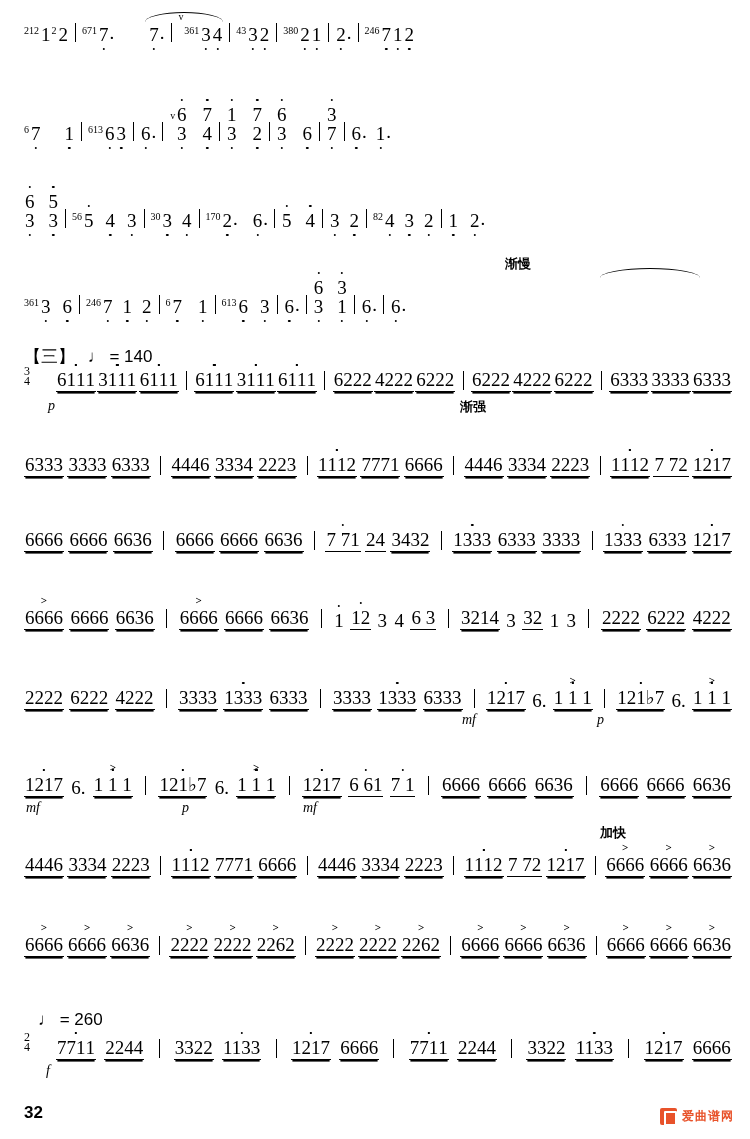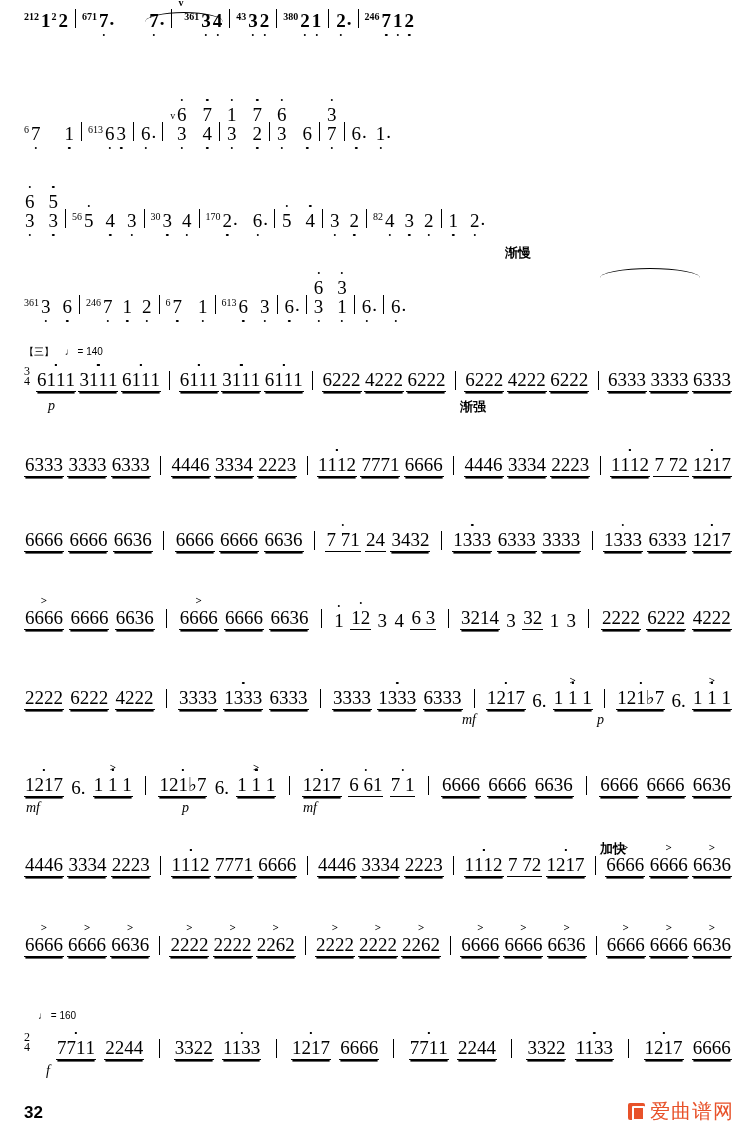--- a/index.html
+++ b/index.html
@@ -40,45 +40,45 @@
   
   .orn{display:inline-block;font-size:10px;line-height:0.95;vertical-align:top;position:relative;top:-9px;margin-right:1px;}
   .orn .s{display:block;}
 
   
   .slur{position:absolute;border-top:1.4px solid #000;border-radius:50%/100% 100% 0 0;height:9px;}
 
   
   .mark{position:absolute;font-size:13px;font-family:"Liberation Sans",sans-serif;font-weight:bold;}
   .dyn{position:absolute;font-size:14px;font-style:italic;font-family:"Liberation Serif",serif;}
-  .sect{position:absolute;font-size:10px;font-family:"Liberation Sans",sans-serif;}
+  .sect{position:absolute;font-size:17px;font-family:"Liberation Sans",sans-serif;}
 
   .meter{position:absolute;font-size:12px;line-height:10px;text-align:center;font-family:"Liberation Serif",serif;}
   .meter b{display:block;font-weight:normal;}
 
   .accent{position:relative;}
   .accent::before{content:">";position:absolute;left:50%;top:-13px;transform:translateX(-50%);font-size:11px;font-weight:bold;}
 
   .vmark{position:relative;}
   .vmark::before{content:"v";position:absolute;left:50%;top:-13px;transform:translateX(-50%);font-size:10px;}
 
   .pagenum{position:absolute;left:24px;bottom:16px;font-size:17px;font-weight:bold;font-family:"Liberation Sans",sans-serif;}
 
   
   .logo{position:absolute;right:16px;bottom:14px;display:flex;align-items:center;gap:5px;}
   .logo .sq{width:17px;height:17px;background:#e8522a;border-radius:2px;position:relative;}
   .logo .sq::after{content:"";position:absolute;left:4px;top:3px;width:9px;height:11px;border:2px solid #fff;border-radius:1px;}
-  .logo .txt{font-size:20px;font-weight:normal;color:#e8522a;font-family:"Liberation Sans",sans-serif;letter-spacing:1px;}
+  .logo .txt{font-size:12px;font-weight:bold;color:#e8522a;font-family:"Liberation Sans",sans-serif;letter-spacing:1px;}
 </style>
 </head>
 <body>
 
 <div class="page">
 
-  <div class="row" style="top:8px;font-weight:bold;">
+  <div class="row" style="top:22px;">
     <span class="orn">
         <span class="s">212</span>
       </span>
     <span class="n">1</span>
     <span class="orn">
         <span class="s">2</span>
       </span>
     <span class="n">2</span>
     <span class="bar"></span>
 
@@ -239,21 +239,21 @@
     <span class="n dotdn">4</span>
     <span class="n dotdn" style="margin-left:8px;">3</span>
     <span class="n dotdn" style="margin-left:8px;">2</span>
     <span class="bar"></span>
 
     <span class="n dotdn">1</span>
     <span class="n dotdn" style="margin-left:10px;">2</span>
       <span class="dur">.</span>
   </div>
 
-  <div class="mark" style="left:505px;top:244px;text-align:center;">渐慢</div>
+  <div class="mark" style="left:505px;top:255px;text-align:center;">渐慢</div>
   <div class="row" style="top:278px;">
     <span class="orn">
         <span class="s">361</span>
       </span>
     <span class="n dotdn">3</span>
     <span class="n dotdn" style="margin-left:10px;">6</span>
     <span class="bar"></span>
 
     <span class="orn">
         <span class="s">246</span>
@@ -302,21 +302,21 @@
   <div class="sect" style="left:24px;top:345px;">
     <span>【三】</span>
     <span style="margin-left:8px;">♩ = 140</span>
   </div>
 
   <div class="meter" style="left:24px;top:366px;">
     <b>3</b>
     <b>4</b>
   </div>
 
-  <div class="row sp" style="top:370px;left:36px;">
+  <div class="row sp" style="top:370px;left:56px;">
     <span class="u2 n">6<span class="dotup">1</span><span class="dotup">1</span><span class="dotup">1</span></span>
     <span class="u2 n">3<span class="dotup">1</span><span class="dotup">1</span><span class="dotup">1</span></span>
     <span class="u2 n">6<span class="dotup">1</span><span class="dotup">1</span><span class="dotup">1</span></span>
     <span class="bar"></span>
     <span class="u2 n">6<span class="dotup">1</span><span class="dotup">1</span><span class="dotup">1</span></span>
     <span class="u2 n">3<span class="dotup">1</span><span class="dotup">1</span><span class="dotup">1</span></span>
     <span class="u2 n">6<span class="dotup">1</span><span class="dotup">1</span><span class="dotup">1</span></span>
     <span class="bar"></span>
     <span class="u2 n">6222</span>
     <span class="u2 n">4222</span>
@@ -445,21 +445,21 @@
     <span class="u2 n">6636</span>
     <span class="bar"></span>
     <span class="u2 n">6666</span>
     <span class="u2 n">6666</span>
     <span class="u2 n">6636</span>
   </div>
   <div class="dyn" style="left:26px;top:800px;">mf</div>
   <div class="dyn" style="left:182px;top:800px;">p</div>
   <div class="dyn" style="left:303px;top:800px;">mf</div>
 
-  <div class="mark" style="left:600px;top:824px;margin-top:16px;">加快</div>
+  <div class="mark" style="left:600px;top:824px;">加快</div>
   <div class="row sp" style="top:855px;left:24px;">
     <span class="u2 n">4446</span>
     <span class="u2 n">3334</span>
     <span class="u2 n">2223</span>
     <span class="bar"></span>
     <span class="u2 n"><span class="dotup">1</span><span class="dotup">1</span><span class="dotup">1</span>2</span>
     <span class="u2 n">7771</span>
     <span class="u2 n">6666</span>
     <span class="bar"></span>
     <span class="u2 n">4446</span>
@@ -490,21 +490,21 @@
     <span class="bar"></span>
     <span class="u2 n accent">6666</span>
     <span class="u2 n accent">6666</span>
     <span class="u2 n accent">6636</span>
     <span class="bar"></span>
     <span class="u2 n accent">6666</span>
     <span class="u2 n accent">6666</span>
     <span class="u2 n accent">6636</span>
   </div>
 
-  <div class="sect" style="left:38px;top:1010px;">♩ = 160</div>
+  <div class="sect" style="left:38px;top:1010px;">♩ = 260</div>
   <div class="meter" style="left:24px;top:1032px;">
     <b>2</b>
     <b>4</b>
   </div>
 
   <div class="row sp" style="top:1038px;left:44px;margin-left:12px;">
     <span class="u2 n">77<span class="dotup">1</span><span class="dotup">1</span></span>
     <span class="u2 n">2244</span>
     <span class="bar"></span>
     <span class="u2 n">3322</span>

